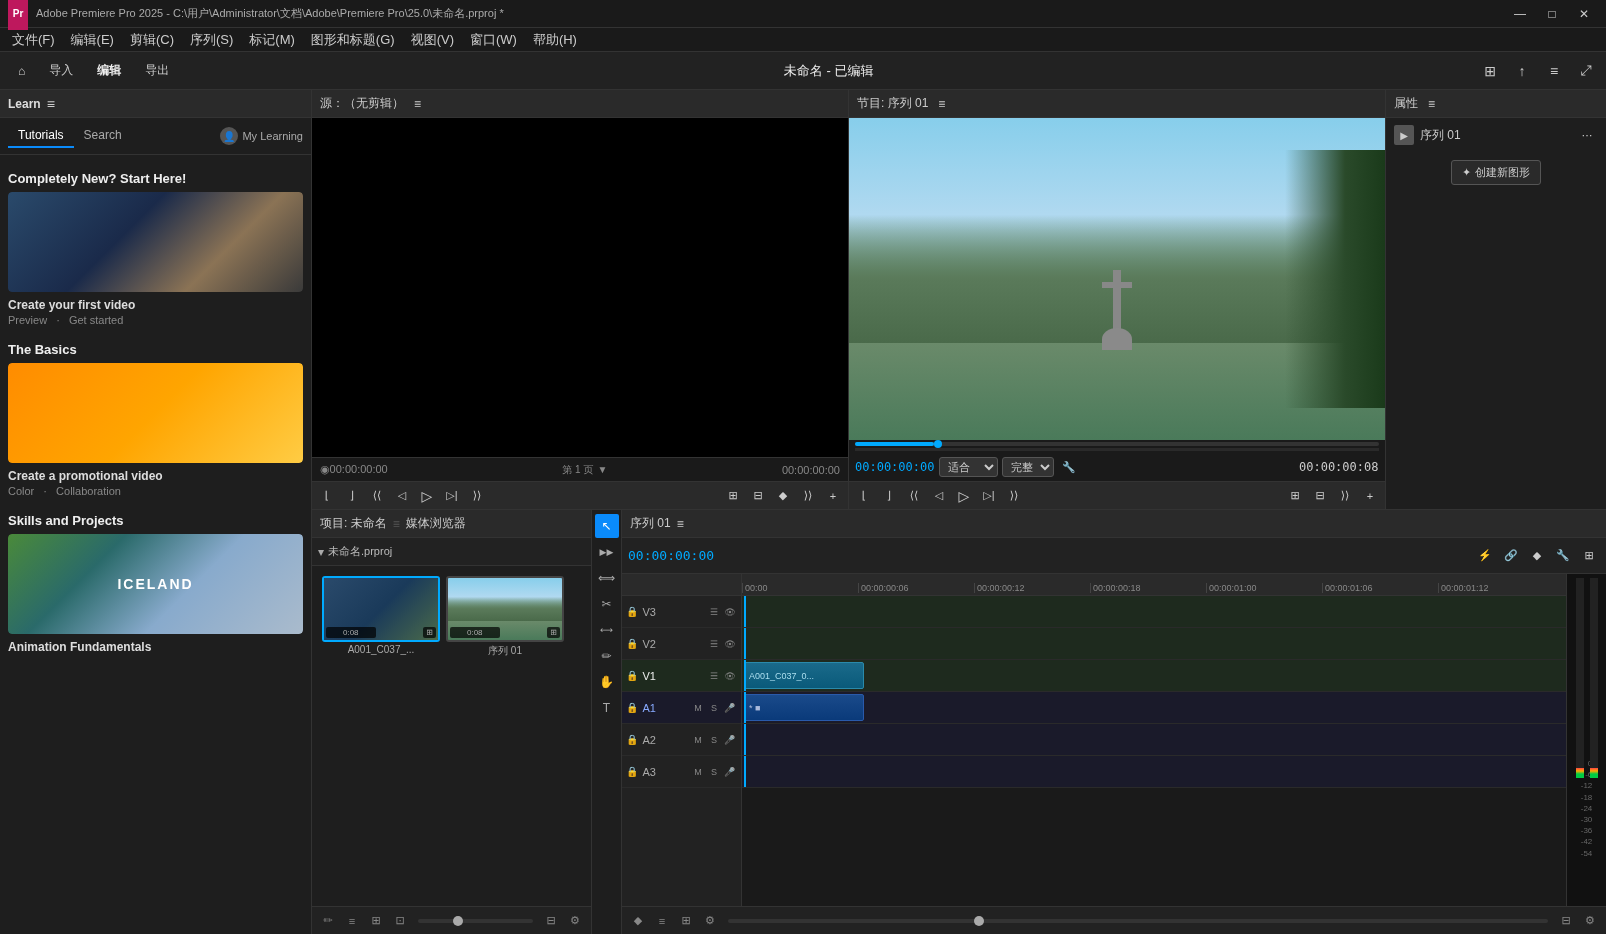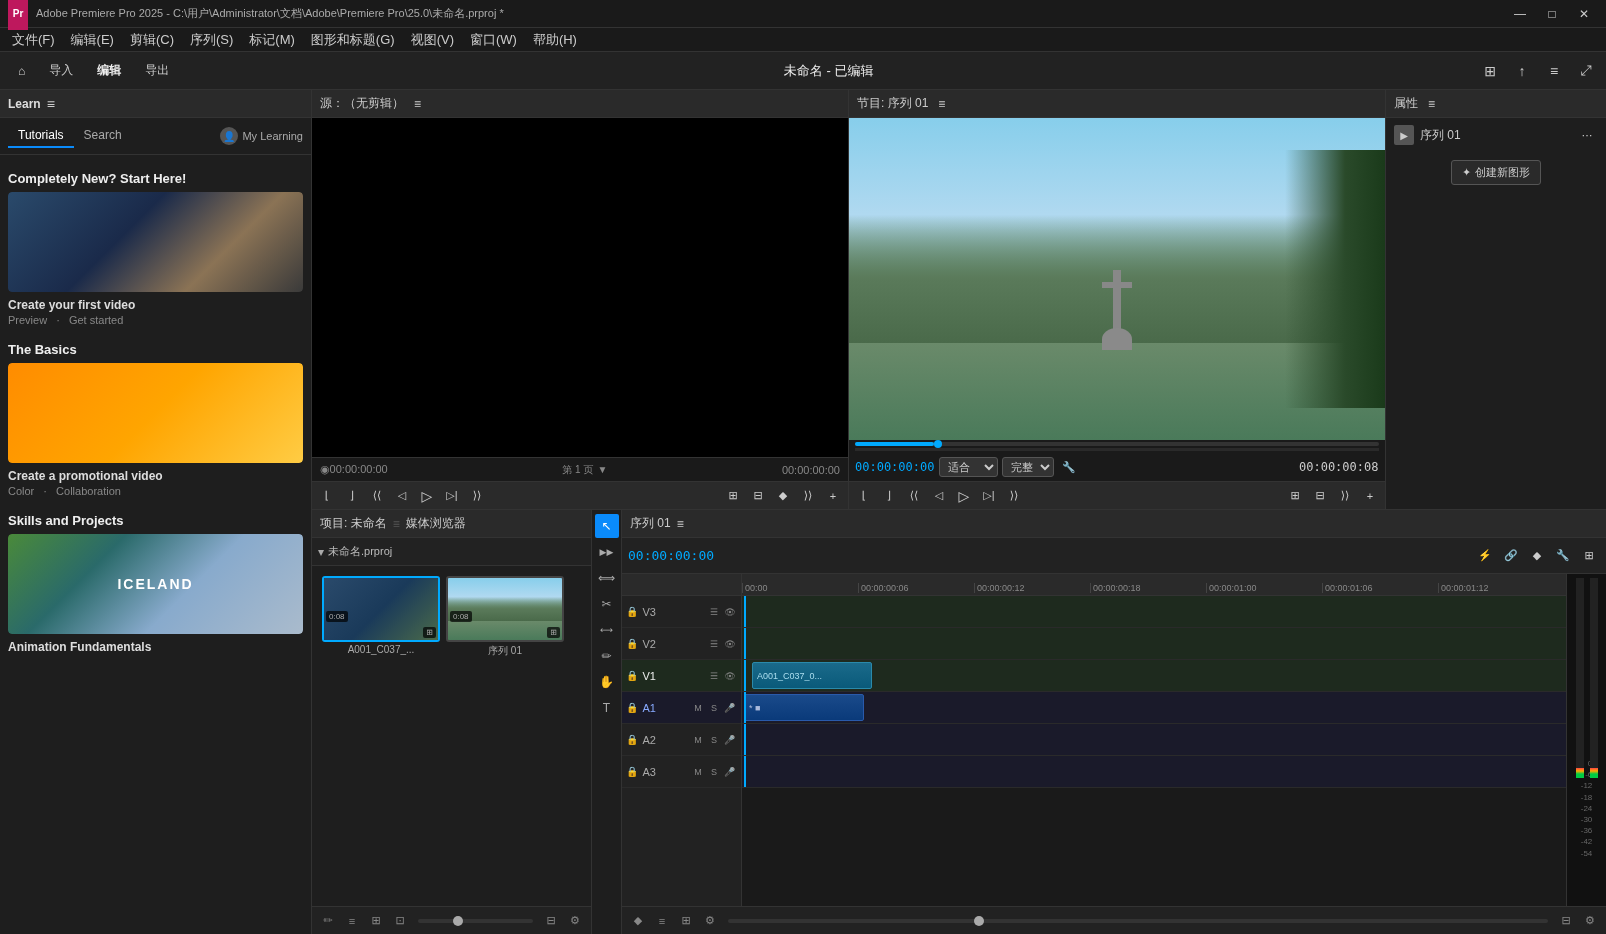--- a/index.html
+++ b/index.html
@@ -667,21 +667,21 @@
       padding: 0 4px;
       font-size: 9px;
       overflow: hidden;
       white-space: nowrap;
       cursor: pointer;
     }
     .clip.video-clip {
       background: linear-gradient(180deg, #1a6a8a 0%, #0a5a7a 100%);
       border: 1px solid #2a8aaa;
       color: #aaddee;
-      left: 10px;
+      left: 2px;
       width: 120px;
     }
     .clip.audio-clip {
       background: linear-gradient(180deg, #1a4a8a 0%, #0a3a7a 100%);
       border: 1px solid #2a5aaa;
       color: #aabbdd;
       left: 2px;
       width: 120px;
     }
 
@@ -817,26 +817,26 @@
       bottom: 2px;
       right: 2px;
       background: rgba(0,0,0,0.7);
       color: #aaa;
       font-size: 8px;
       padding: 1px 3px;
       border-radius: 2px;
     }
     .media-tc {
       position: absolute;
-      bottom: 18px;
+      bottom: 2px;
       left: 2px;
       background: rgba(0,0,0,0.7);
       color: #aaa;
       font-size: 8px;
-      padding: 1px 3px;
+      padding: 1px 17px;
       border-radius: 2px;
     }
 
     .project-footer {
       height: 28px;
       background: #222;
       border-top: 1px solid #333;
       display: flex;
       align-items: center;
       padding: 0 6px;

